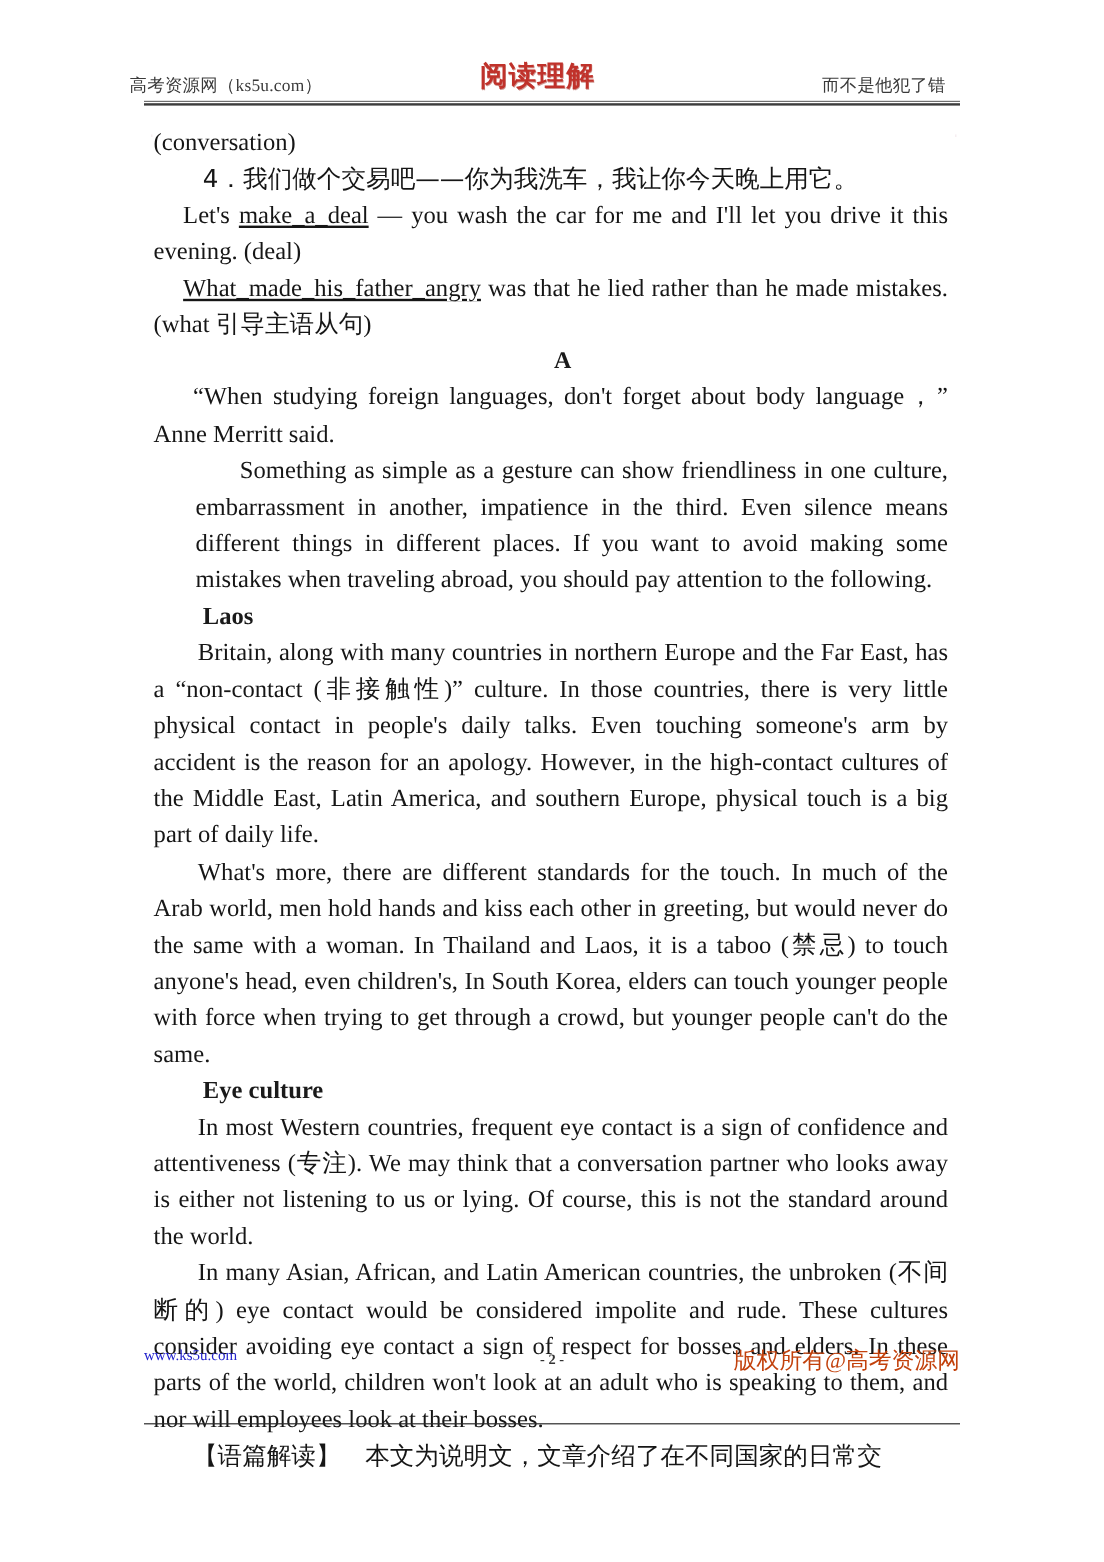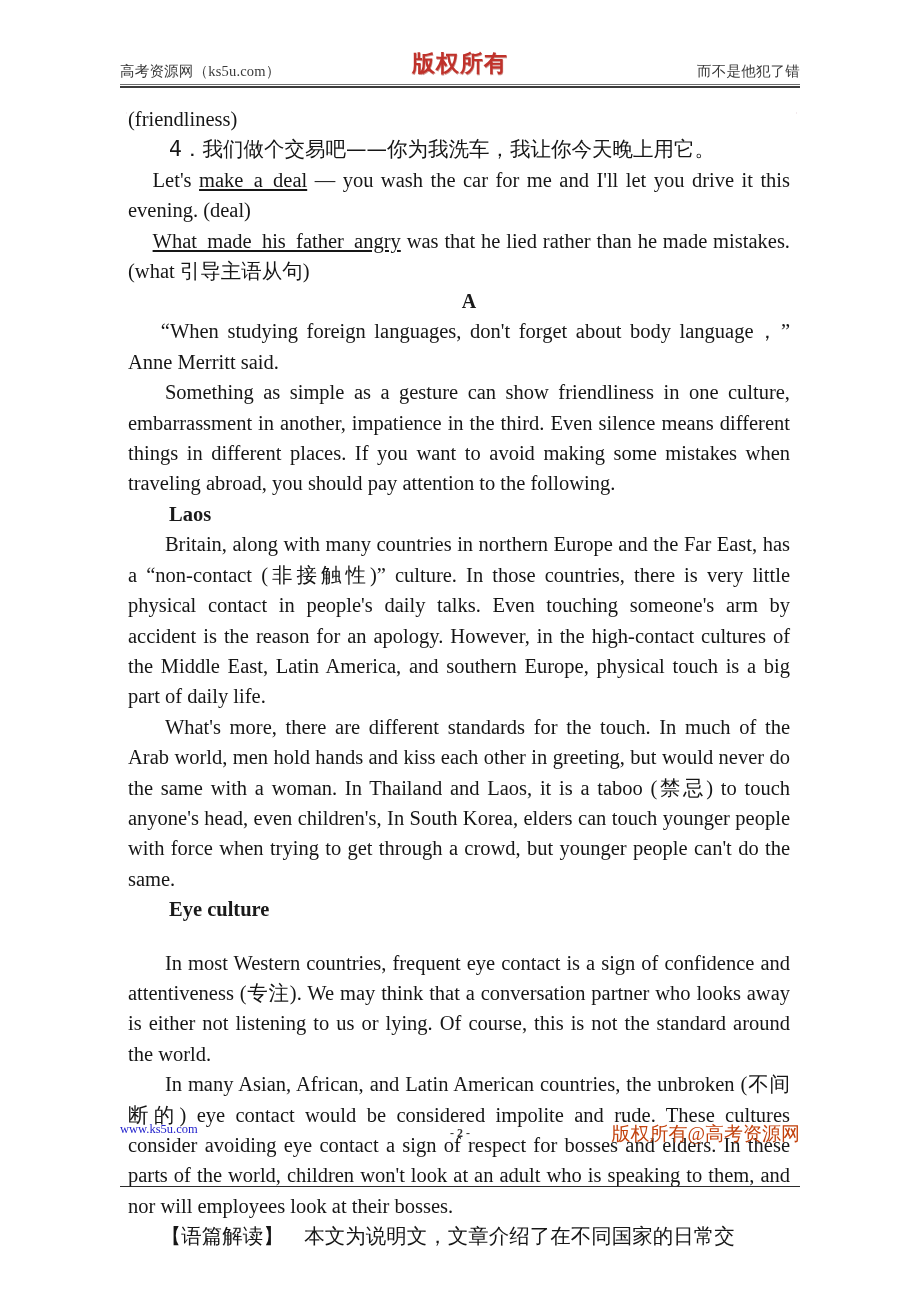--- a/index.html
+++ b/index.html
@@ -20,21 +20,21 @@
     position: absolute;
     left: 0; top: 0;
     width: 920px;
     height: 1302px;
     box-sizing: border-box;
   }
 
   
   .header {
     position: absolute;
-    left: 120px;
+    left: 108px;
     top: 52px;
     width: 680px;
     height: 36px;
   }
   .header-left {
     position: absolute;
     left: 0;
     top: 10px;
     font-size: 14.5px;
     color: #3a3a3a;
@@ -193,52 +193,52 @@
 </head>
 <body>
 
 <div class="page">
 
   <div class="artifact v" style="left:126px; top:112px; height:1050px;"></div>
   <div class="artifact v" style="left:796px; top:112px; height:1050px;"></div>
 
   <div class="header">
     <div class="header-left">高考资源网（ks5u.com）</div>
-    <div class="header-logo">版权所有</div>
+    <div class="header-logo">阅读理解</div>
     <div class="header-right">而不是他犯了错</div>
   </div>
   <div class="header-rule"></div>
 
   <div class="content">
 
-    <p class="para noindent">(friendliness)</p>
+    <p class="para noindent">(conversation)</p>
 
     <p class="para indent-cn cn">4．我们做个交易吧——你为我洗车，我让你今天晚上用它。</p>
 
     <p class="para justify" style="text-indent:1.2em;"><span>Let's </span><span class="ul-word">make_a_deal</span><span> — you wash the car for me and I'll let you drive it this evening. (deal)</span></p>
 
 
     <p class="para justify" style="text-indent:1.2em;"><span class="ul-word">What_made_his_father_angry</span><span> was that he lied rather than he made mistakes. (what 引导主语从句)</span></p>
 
 
     <p class="heading-a">A</p>
 
     <p class="para justify" style="text-indent:1.6em;">“When studying foreign languages, don't forget about body language，” Anne Merritt said.</p>
 
-    <p class="para justify" style="text-indent:1.8em;">Something as simple as a gesture can show friendliness in one culture, embarrassment in another, impatience in the third. Even silence means different things in different places. If you want to avoid making some mistakes when traveling abroad, you should pay attention to the following.</p>
+    <p class="para justify" style="text-indent:1.8em;margin-left:35px;">Something as simple as a gesture can show friendliness in one culture, embarrassment in another, impatience in the third. Even silence means different things in different places. If you want to avoid making some mistakes when traveling abroad, you should pay attention to the following.</p>
 
     <p class="sec-head">Laos</p>
 
     <p class="para justify" style="text-indent:1.8em;">Britain, along with many countries in northern Europe and the Far East, has a “non-contact (非接触性)” culture. In those countries, there is very little physical contact in people's daily talks. Even touching someone's arm by accident is the reason for an apology. However, in the high-contact cultures of the Middle East, Latin America, and southern Europe, physical touch is a big part of daily life.</p>
 
     <p class="para justify" style="text-indent:1.8em;">What's more, there are different standards for the touch. In much of the Arab world, men hold hands and kiss each other in greeting, but would never do the same with a woman. In Thailand and Laos, it is a taboo (禁忌) to touch anyone's   head, even children's, In South Korea, elders can touch younger people with force when trying to get through a crowd, but younger people can't do the same.</p>
 
     <p class="sec-head">Eye culture</p>
 
-    <p class="para justify" style="text-indent:1.8em;margin-top:23px;">In most Western countries, frequent eye contact is a sign of confidence and attentiveness (专注). We may think that a conversation partner who looks away is either not listening to us or lying. Of course, this is not the standard around the world.</p>
+    <p class="para justify" style="text-indent:1.8em;">In most Western countries, frequent eye contact is a sign of confidence and attentiveness (专注). We may think that a conversation partner who looks away is either not listening to us or lying. Of course, this is not the standard around the world.</p>
 
     <p class="para justify" style="text-indent:1.8em;">In many Asian, African, and Latin American countries, the unbroken (不间断的) eye contact would be considered impolite and rude. These cultures consider avoiding eye contact a sign of respect for bosses and elders. In these parts of the world, children won't look at an adult who is speaking to them, and nor will employees look at their bosses.</p>
 
     <p class="para cn" style="text-indent:1.6em; font-weight:normal;">【语篇解读】　本文为说明文，文章介绍了在不同国家的日常交</p>
 
   </div>
 
   <div class="footer-rule"></div>
   <div class="footer">
     <div class="footer-left">www.ks5u.com</div>

